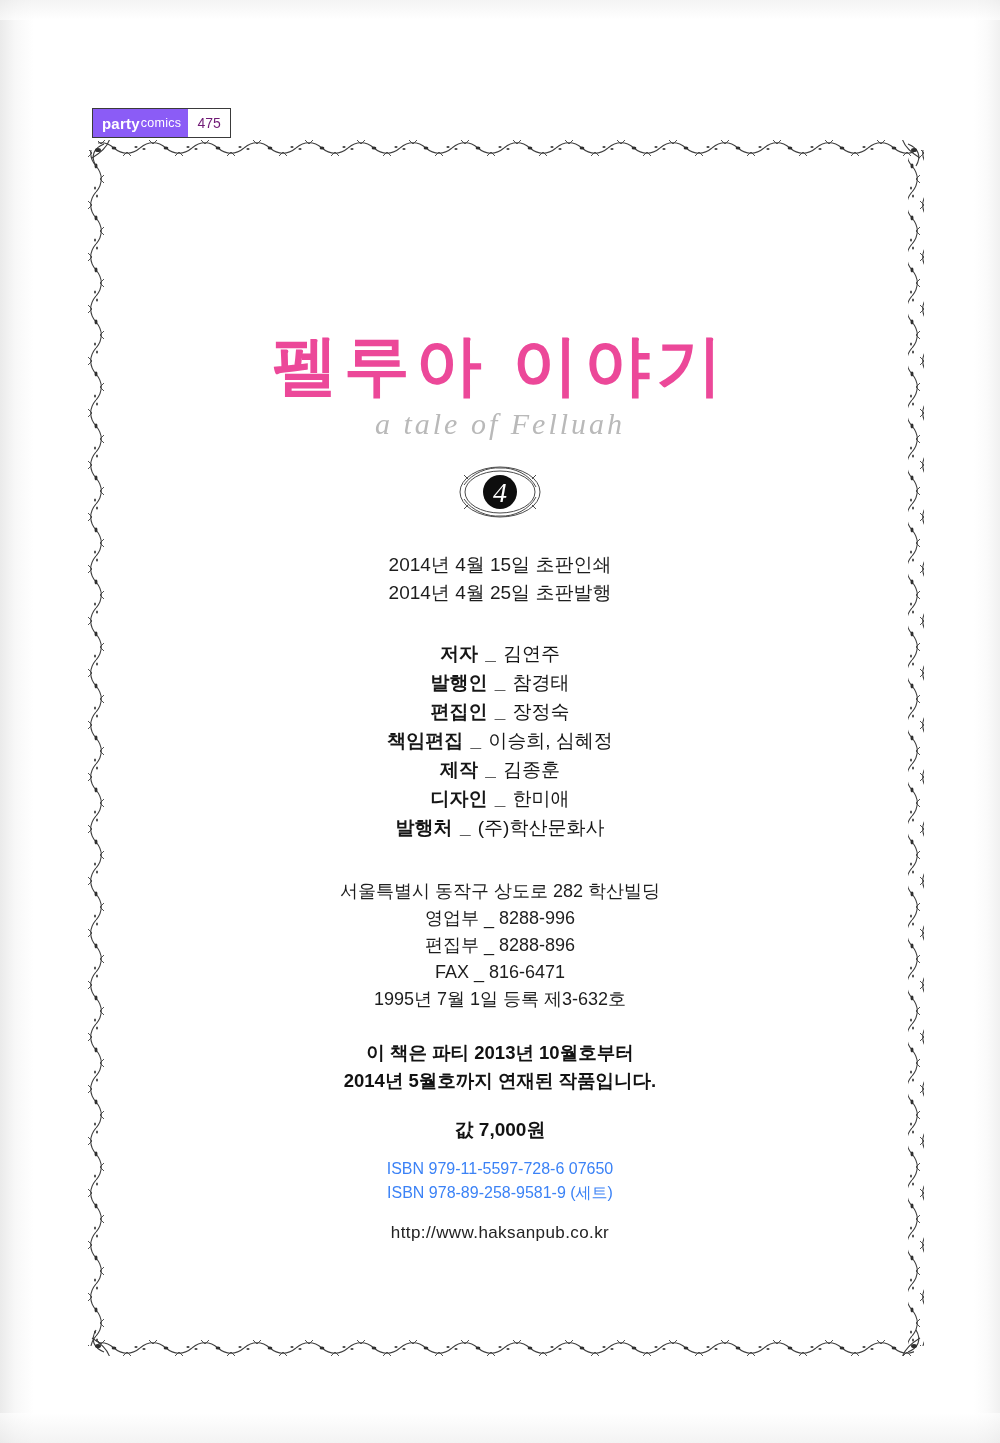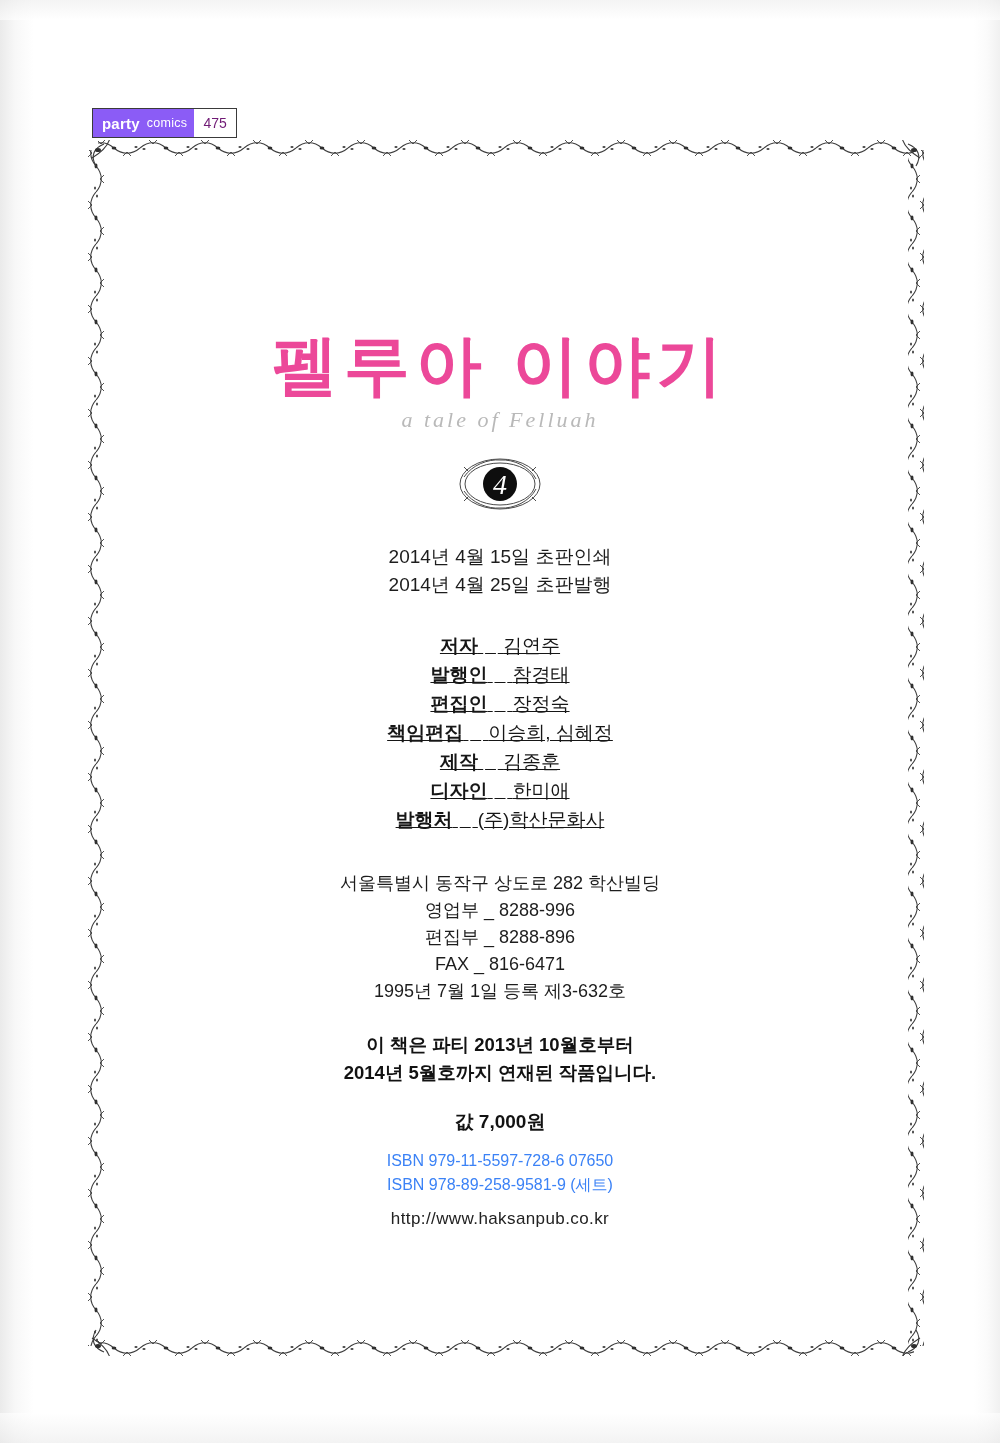--- a/index.html
+++ b/index.html
@@ -67,21 +67,21 @@
     font-weight: bold;
     letter-spacing: .2px;
     padding: 0 7px 0 9px;
     display: flex;
     align-items: center;
     line-height: 1;
   }
   .series-badge .brand .soft {
     font-weight: normal;
     font-size: 12.5px;
-    margin-left: 7px;
+    margin-left: 1px;
     letter-spacing: .3px;
   }
   .series-badge .num {
     color: #701a75;
     font-size: 14px;
     padding: 0 9px;
     display: flex;
     align-items: center;
     line-height: 1;
   }
@@ -110,21 +110,21 @@
     font-size: 66px;
     font-weight: bold;
     letter-spacing: 6px;
     color: #ec4899;
     line-height: 1.08;
     margin: 0;
   }
   .title-en {
     font-family: "Liberation Serif", serif;
     font-style: italic;
-    font-size: 22px;
+    font-size: 30px;
     letter-spacing: 3px;
     color: #b9b9b9;
     margin-top: 6px;
   }
 
   
   .medallion {
     margin: 18px auto 0;
     width: 84px;
     height: 66px;
@@ -138,21 +138,20 @@
     line-height: 1.45;
     color: #1d1d1d;
     text-align: center;
   }
 
   .credits {
     margin-top: 34px;
     font-size: 19px;
     line-height: 1.52;
     color: #161616;
-    text-decoration: underline;
   }
   .credits .row { white-space: nowrap; }
   .credits .role { font-weight: bold; }
   .credits .sep { font-weight: bold; padding: 0 2px; }
 
   .address {
     margin-top: 36px;
     font-size: 18px;
     line-height: 1.5;
     color: #1d1d1d;
@@ -174,21 +173,21 @@
   }
 
   .isbn {
     margin-top: 14px;
     font-size: 16px;
     line-height: 1.5;
     color: #3b82f6;
   }
 
   .url {
-    margin-top: 12px;
+    margin-top: 18px;
     font-size: 17px;
     letter-spacing: .4px;
     color: #222222;
   }
 </style>
 </head>
 <body>
 
 <div class="page">
 

